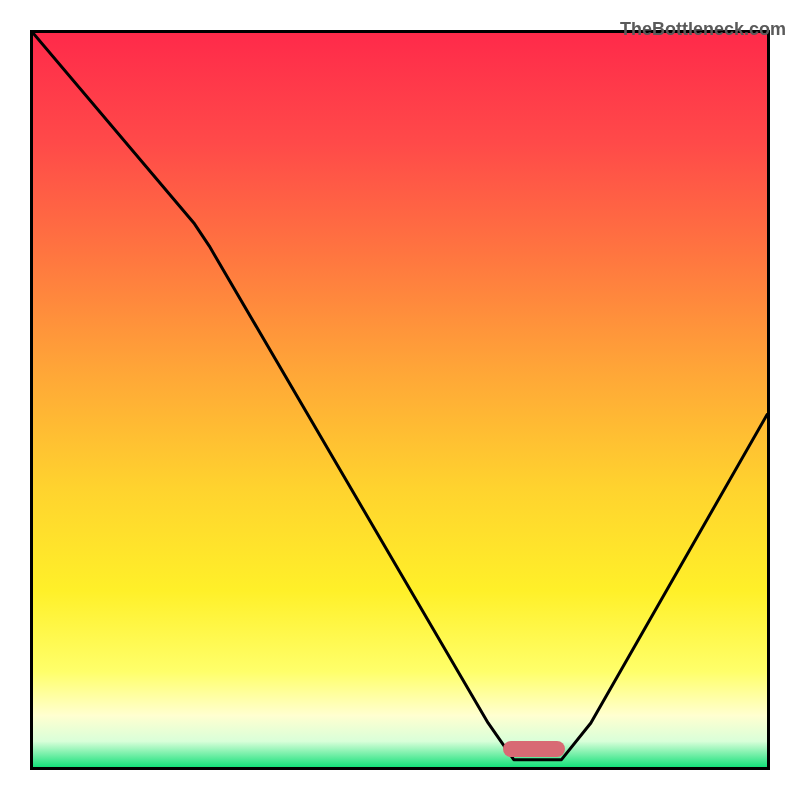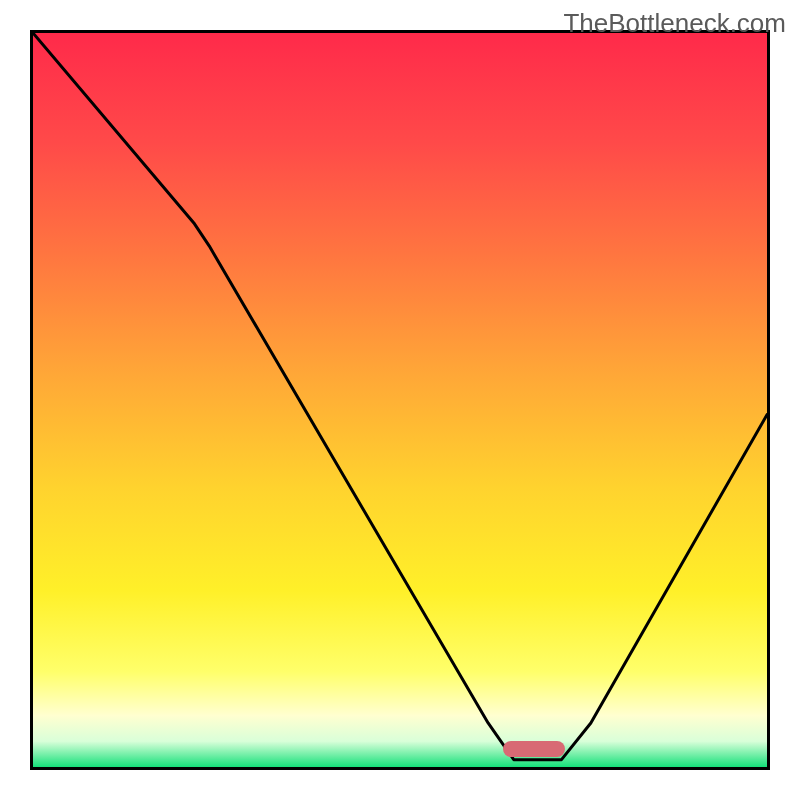--- a/index.html
+++ b/index.html
@@ -10,25 +10,25 @@
     background: #ffffff;
     overflow: hidden;
   }
   .container {
     position: relative;
     width: 800px;
     height: 800px;
   }
   .watermark {
     position: absolute;
-    top: 8px;
+    top: 19px;
     right: 14px;
     font-family: Arial, Helvetica, sans-serif;
-    font-size: 26px;
-    font-weight: 400;
+    font-size: 18px;
+    font-weight: 700;
     color: #5a5a5a;
     z-index: 3;
   }
   .plot-frame {
     position: absolute;
     left: 30px;
     top: 30px;
     width: 740px;
     height: 740px;
     border: 3px solid #000000;

